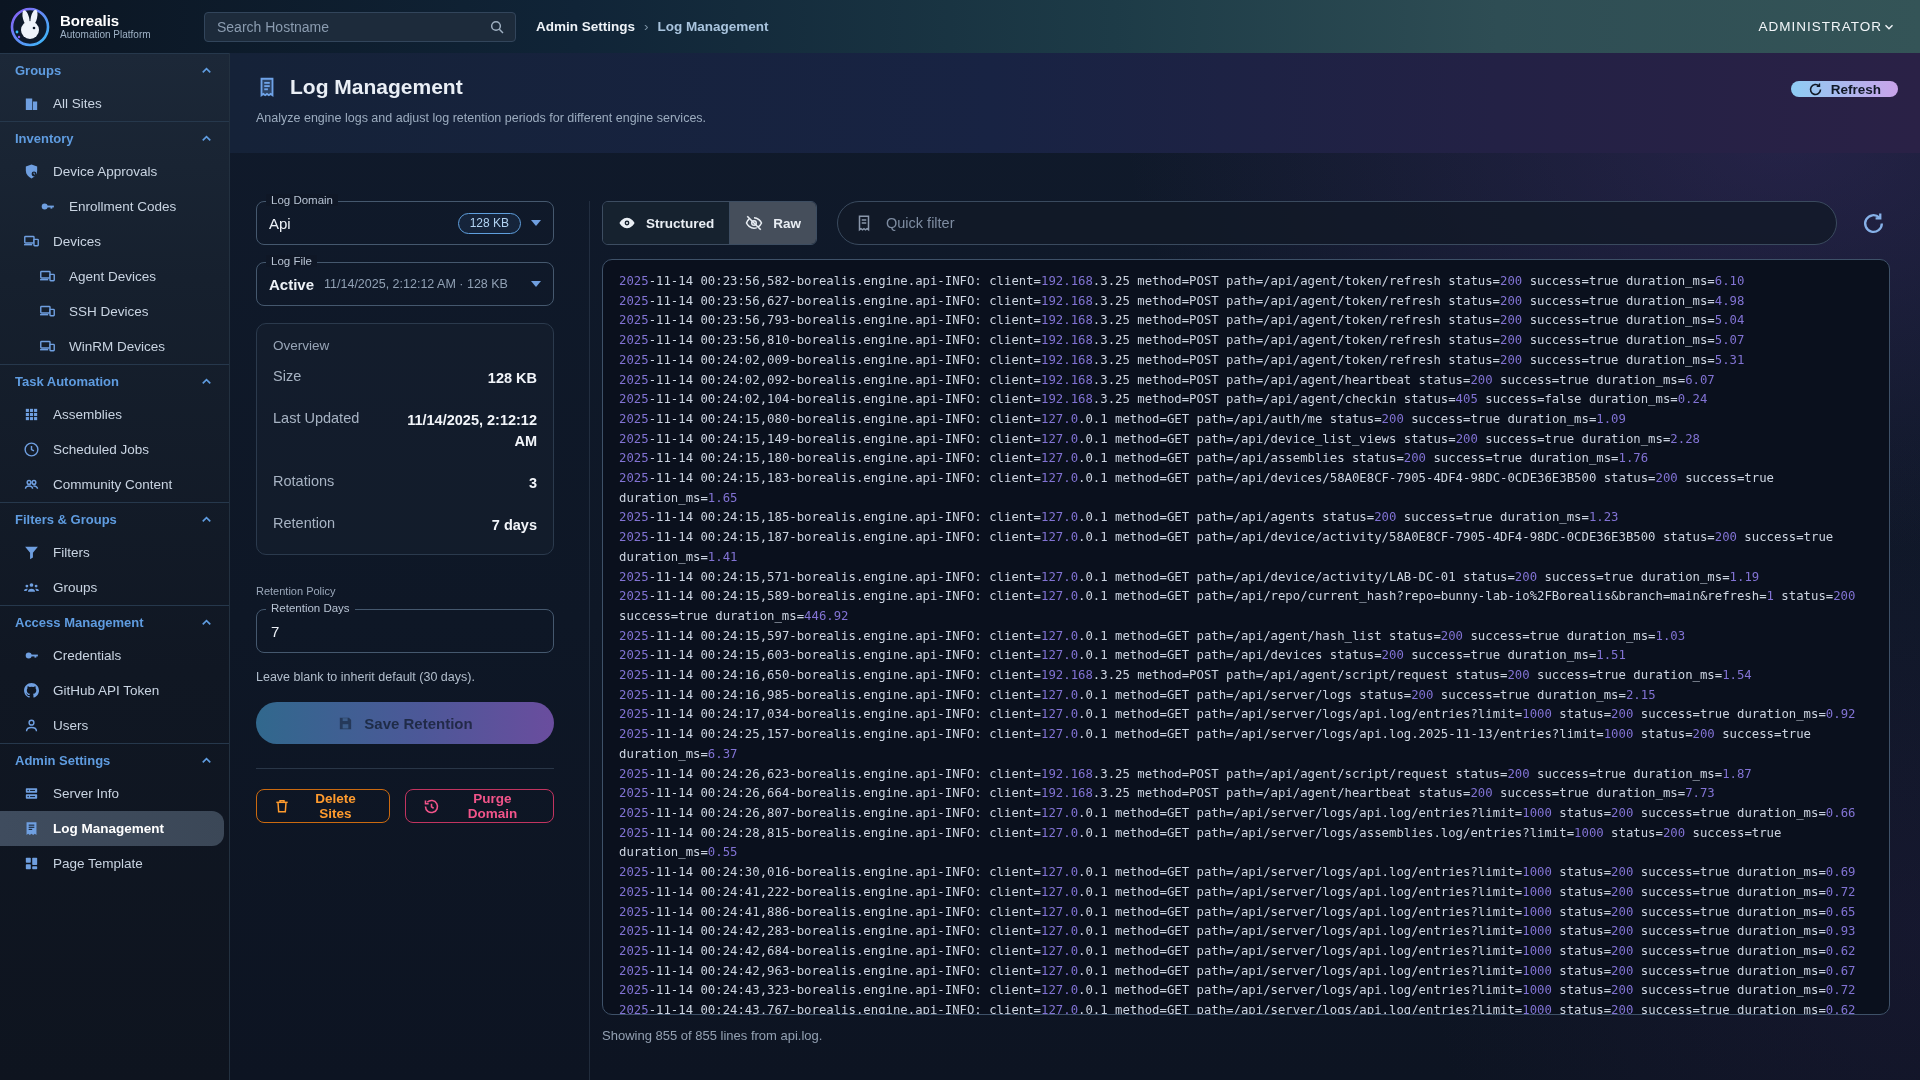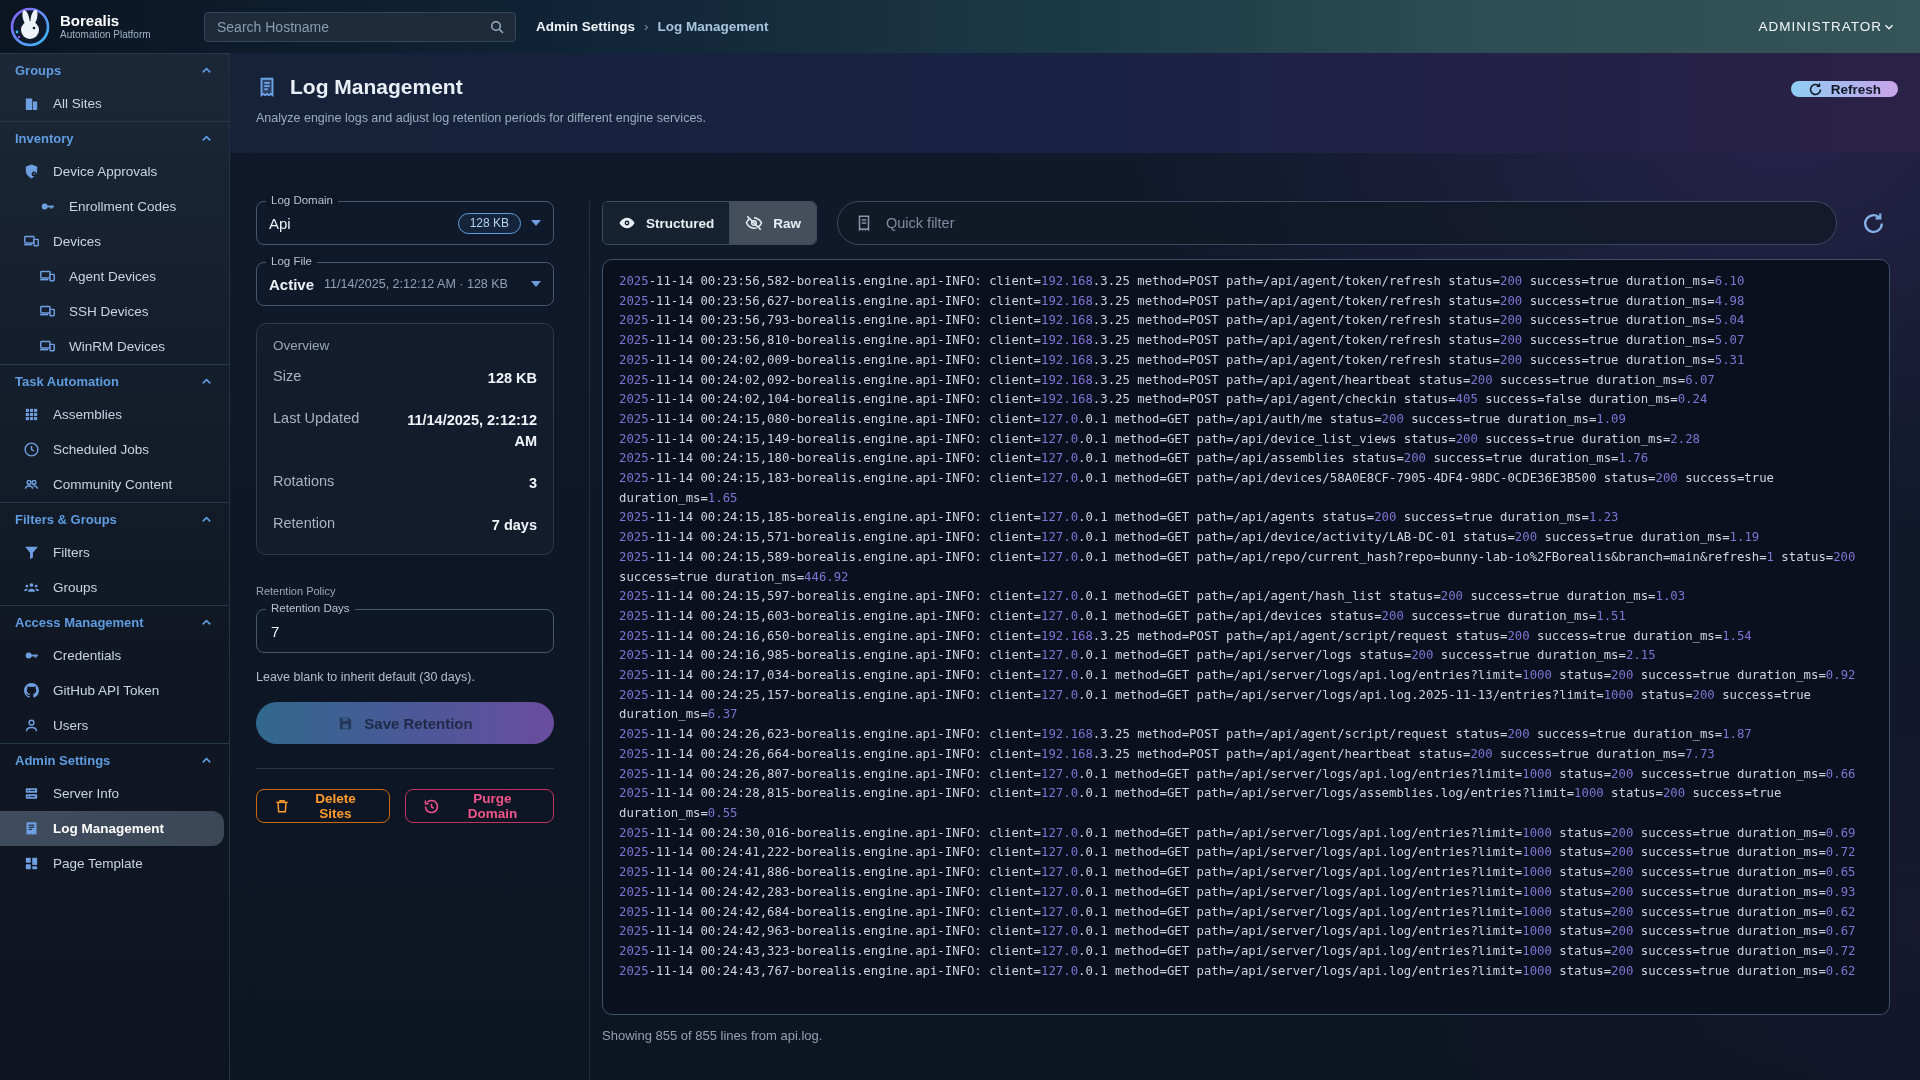--- a/index.html
+++ b/index.html
@@ -648,20 +648,21 @@
               <div class="log-line"><span class="num">2025</span>-11-14 00:23:56,793-borealis.engine.api-INFO: client=<span class="num">192.168</span>.3.25 method=POST path=/api/agent/token/refresh status=<span class="num">200</span> success=true duration_ms=<span class="num">5.04</span></div>
               <div class="log-line"><span class="num">2025</span>-11-14 00:23:56,810-borealis.engine.api-INFO: client=<span class="num">192.168</span>.3.25 method=POST path=/api/agent/token/refresh status=<span class="num">200</span> success=true duration_ms=<span class="num">5.07</span></div>
               <div class="log-line"><span class="num">2025</span>-11-14 00:24:02,009-borealis.engine.api-INFO: client=<span class="num">192.168</span>.3.25 method=POST path=/api/agent/token/refresh status=<span class="num">200</span> success=true duration_ms=<span class="num">5.31</span></div>
               <div class="log-line"><span class="num">2025</span>-11-14 00:24:02,092-borealis.engine.api-INFO: client=<span class="num">192.168</span>.3.25 method=POST path=/api/agent/heartbeat status=<span class="num">200</span> success=true duration_ms=<span class="num">6.07</span></div>
               <div class="log-line"><span class="num">2025</span>-11-14 00:24:02,104-borealis.engine.api-INFO: client=<span class="num">192.168</span>.3.25 method=POST path=/api/agent/checkin status=<span class="num">405</span> success=false duration_ms=<span class="num">0.24</span></div>
               <div class="log-line"><span class="num">2025</span>-11-14 00:24:15,080-borealis.engine.api-INFO: client=<span class="num">127.0</span>.0.1 method=GET path=/api/auth/me status=<span class="num">200</span> success=true duration_ms=<span class="num">1.09</span></div>
               <div class="log-line"><span class="num">2025</span>-11-14 00:24:15,149-borealis.engine.api-INFO: client=<span class="num">127.0</span>.0.1 method=GET path=/api/device_list_views status=<span class="num">200</span> success=true duration_ms=<span class="num">2.28</span></div>
               <div class="log-line"><span class="num">2025</span>-11-14 00:24:15,180-borealis.engine.api-INFO: client=<span class="num">127.0</span>.0.1 method=GET path=/api/assemblies status=<span class="num">200</span> success=true duration_ms=<span class="num">1.76</span></div>
               <div class="log-line"><span class="num">2025</span>-11-14 00:24:15,183-borealis.engine.api-INFO: client=<span class="num">127.0</span>.0.1 method=GET path=/api/devices/58A0E8CF-7905-4DF4-98DC-0CDE36E3B500 status=<span class="num">200</span> success=true duration_ms=<span class="num">1.65</span></div>
               <div class="log-line"><span class="num">2025</span>-11-14 00:24:15,185-borealis.engine.api-INFO: client=<span class="num">127.0</span>.0.1 method=GET path=/api/agents status=<span class="num">200</span> success=true duration_ms=<span class="num">1.23</span></div>
+              <div class="log-line"><span class="num">2025</span>-11-14 00:24:15,187-borealis.engine.api-INFO: client=<span class="num">127.0</span>.0.1 method=GET path=/api/device/activity/58A0E8CF-7905-4DF4-98DC-0CDE36E3B500 status=<span class="num">200</span> success=true duration_ms=<span class="num">1.41</span></div>
               <div class="log-line"><span class="num">2025</span>-11-14 00:24:15,571-borealis.engine.api-INFO: client=<span class="num">127.0</span>.0.1 method=GET path=/api/device/activity/LAB-DC-01 status=<span class="num">200</span> success=true duration_ms=<span class="num">1.19</span></div>
               <div class="log-line"><span class="num">2025</span>-11-14 00:24:15,589-borealis.engine.api-INFO: client=<span class="num">127.0</span>.0.1 method=GET path=/api/repo/current_hash?repo=bunny-lab-io%2FBorealis&amp;branch=main&amp;refresh=<span class="num">1</span> status=<span class="num">200</span> success=true duration_ms=<span class="num">446.92</span></div>
               <div class="log-line"><span class="num">2025</span>-11-14 00:24:15,597-borealis.engine.api-INFO: client=<span class="num">127.0</span>.0.1 method=GET path=/api/agent/hash_list status=<span class="num">200</span> success=true duration_ms=<span class="num">1.03</span></div>
               <div class="log-line"><span class="num">2025</span>-11-14 00:24:15,603-borealis.engine.api-INFO: client=<span class="num">127.0</span>.0.1 method=GET path=/api/devices status=<span class="num">200</span> success=true duration_ms=<span class="num">1.51</span></div>
               <div class="log-line"><span class="num">2025</span>-11-14 00:24:16,650-borealis.engine.api-INFO: client=<span class="num">192.168</span>.3.25 method=POST path=/api/agent/script/request status=<span class="num">200</span> success=true duration_ms=<span class="num">1.54</span></div>
               <div class="log-line"><span class="num">2025</span>-11-14 00:24:16,985-borealis.engine.api-INFO: client=<span class="num">127.0</span>.0.1 method=GET path=/api/server/logs status=<span class="num">200</span> success=true duration_ms=<span class="num">2.15</span></div>
               <div class="log-line"><span class="num">2025</span>-11-14 00:24:17,034-borealis.engine.api-INFO: client=<span class="num">127.0</span>.0.1 method=GET path=/api/server/logs/api.log/entries?limit=<span class="num">1000</span> status=<span class="num">200</span> success=true duration_ms=<span class="num">0.92</span></div>
               <div class="log-line"><span class="num">2025</span>-11-14 00:24:25,157-borealis.engine.api-INFO: client=<span class="num">127.0</span>.0.1 method=GET path=/api/server/logs/api.log.2025-11-13/entries?limit=<span class="num">1000</span> status=<span class="num">200</span> success=true duration_ms=<span class="num">6.37</span></div>
               <div class="log-line"><span class="num">2025</span>-11-14 00:24:26,623-borealis.engine.api-INFO: client=<span class="num">192.168</span>.3.25 method=POST path=/api/agent/script/request status=<span class="num">200</span> success=true duration_ms=<span class="num">1.87</span></div>
               <div class="log-line"><span class="num">2025</span>-11-14 00:24:26,664-borealis.engine.api-INFO: client=<span class="num">192.168</span>.3.25 method=POST path=/api/agent/heartbeat status=<span class="num">200</span> success=true duration_ms=<span class="num">7.73</span></div>

